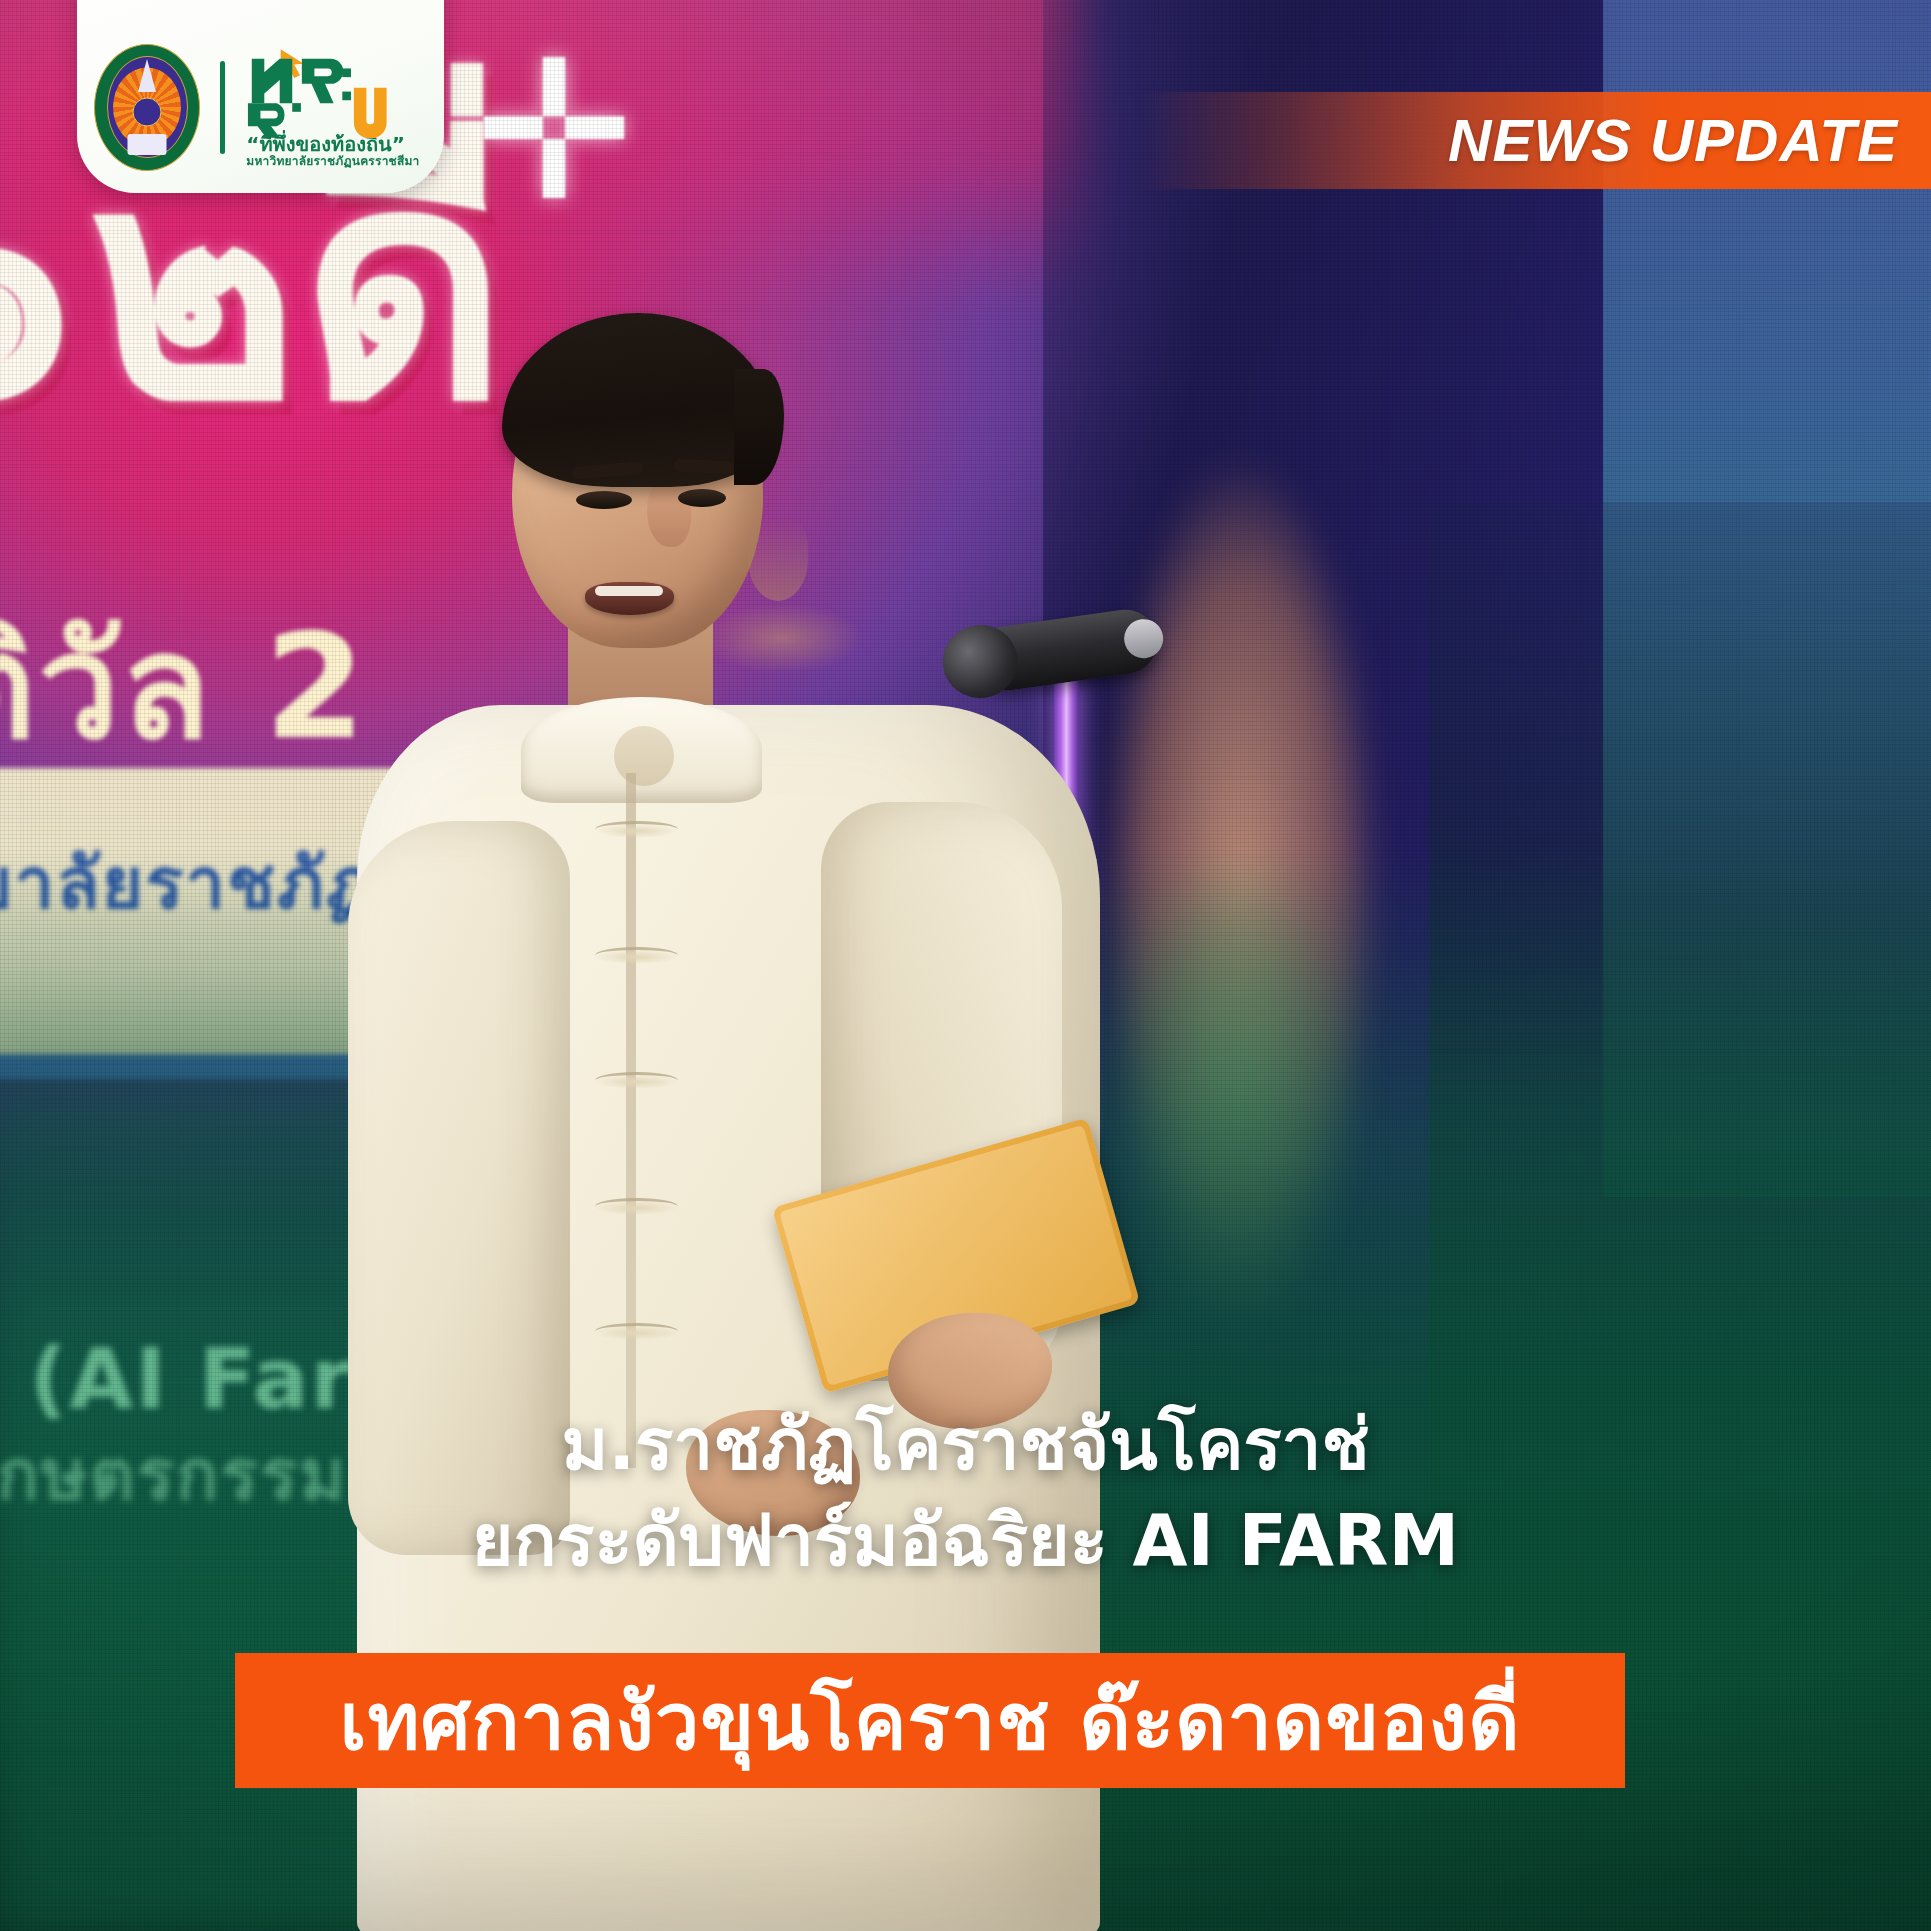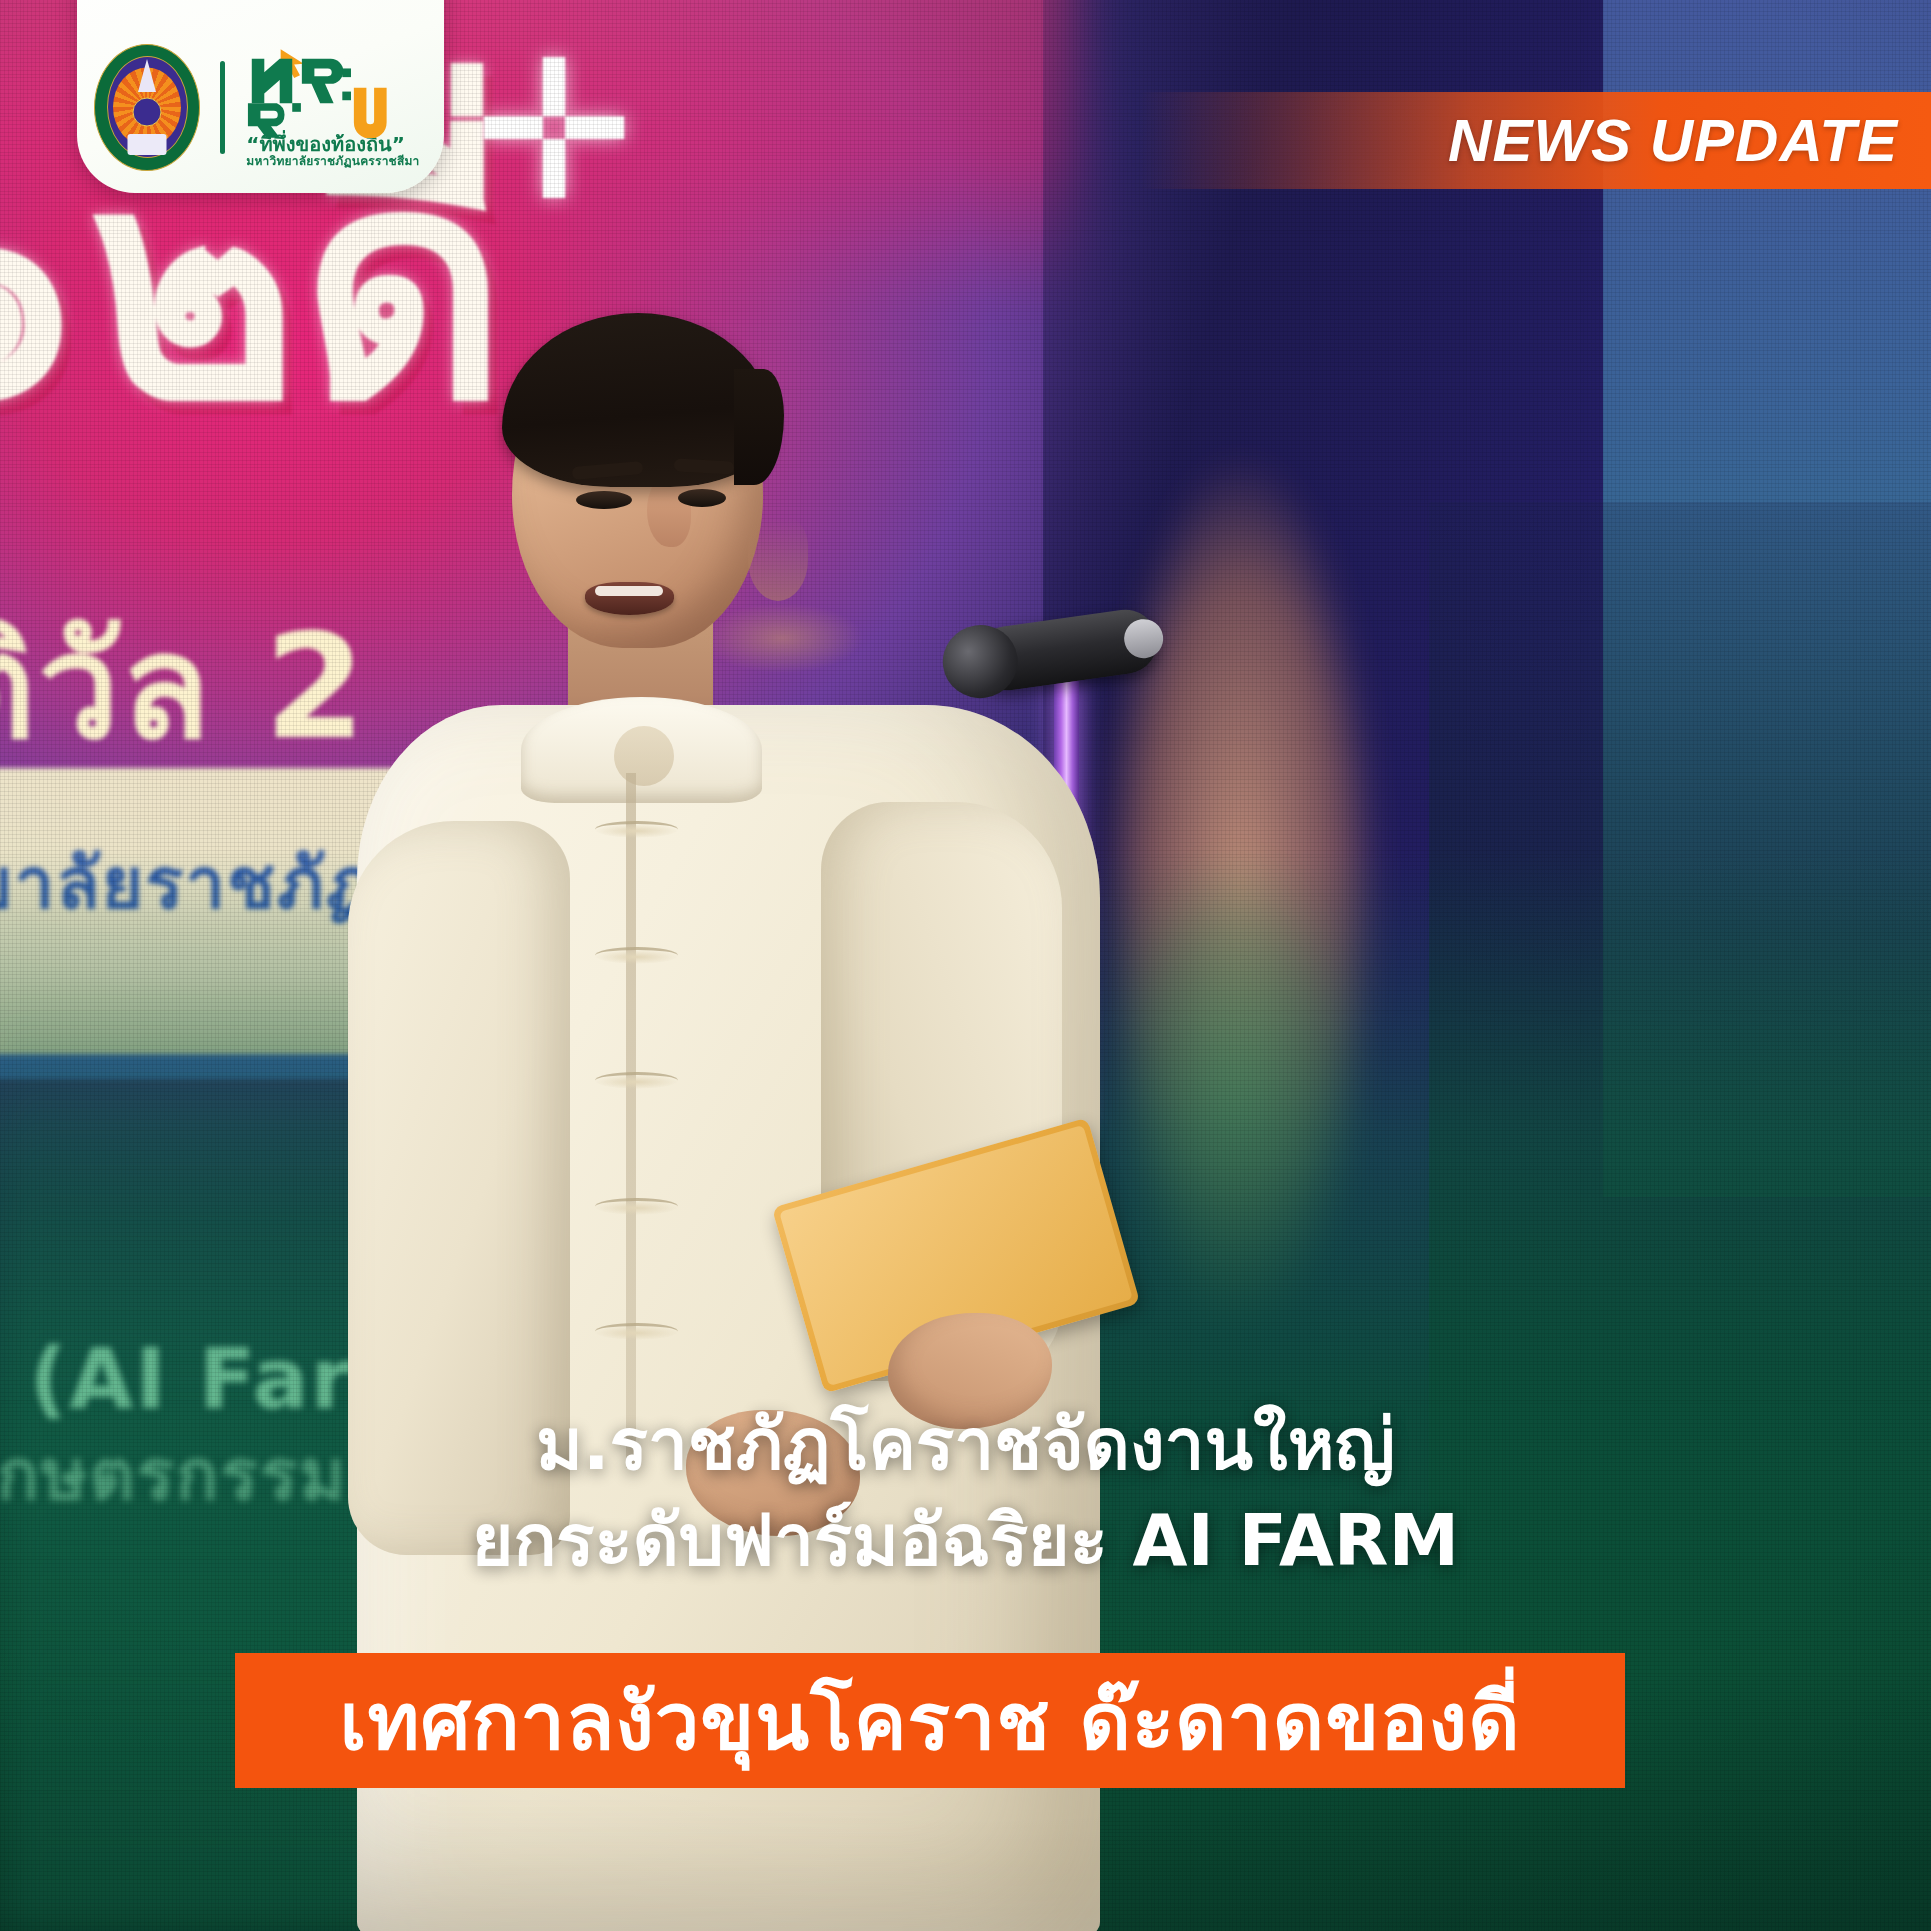--- a/index.html
+++ b/index.html
@@ -492,21 +492,21 @@
       </div>
 
     </div>
   </div>
 
   <div class="news-badge">
     <span>NEWS UPDATE</span>
   </div>
 
   <div class="headline">
-    <span class="l1">ม.ราชภัฏโคราชจัดงานใหญ่</span>
+    <span class="l1">ม.ราชภัฏโคราชจันโคราช่</span>
     <span class="l2">ยกระดับฟาร์มอัฉริยะ AI FARM</span>
   </div>
 
   <div class="banner">
     <span>เทศกาลงัวขุนโคราช ด๊ะดาดของดี่</span>
   </div>
 
 </div>
 
 

